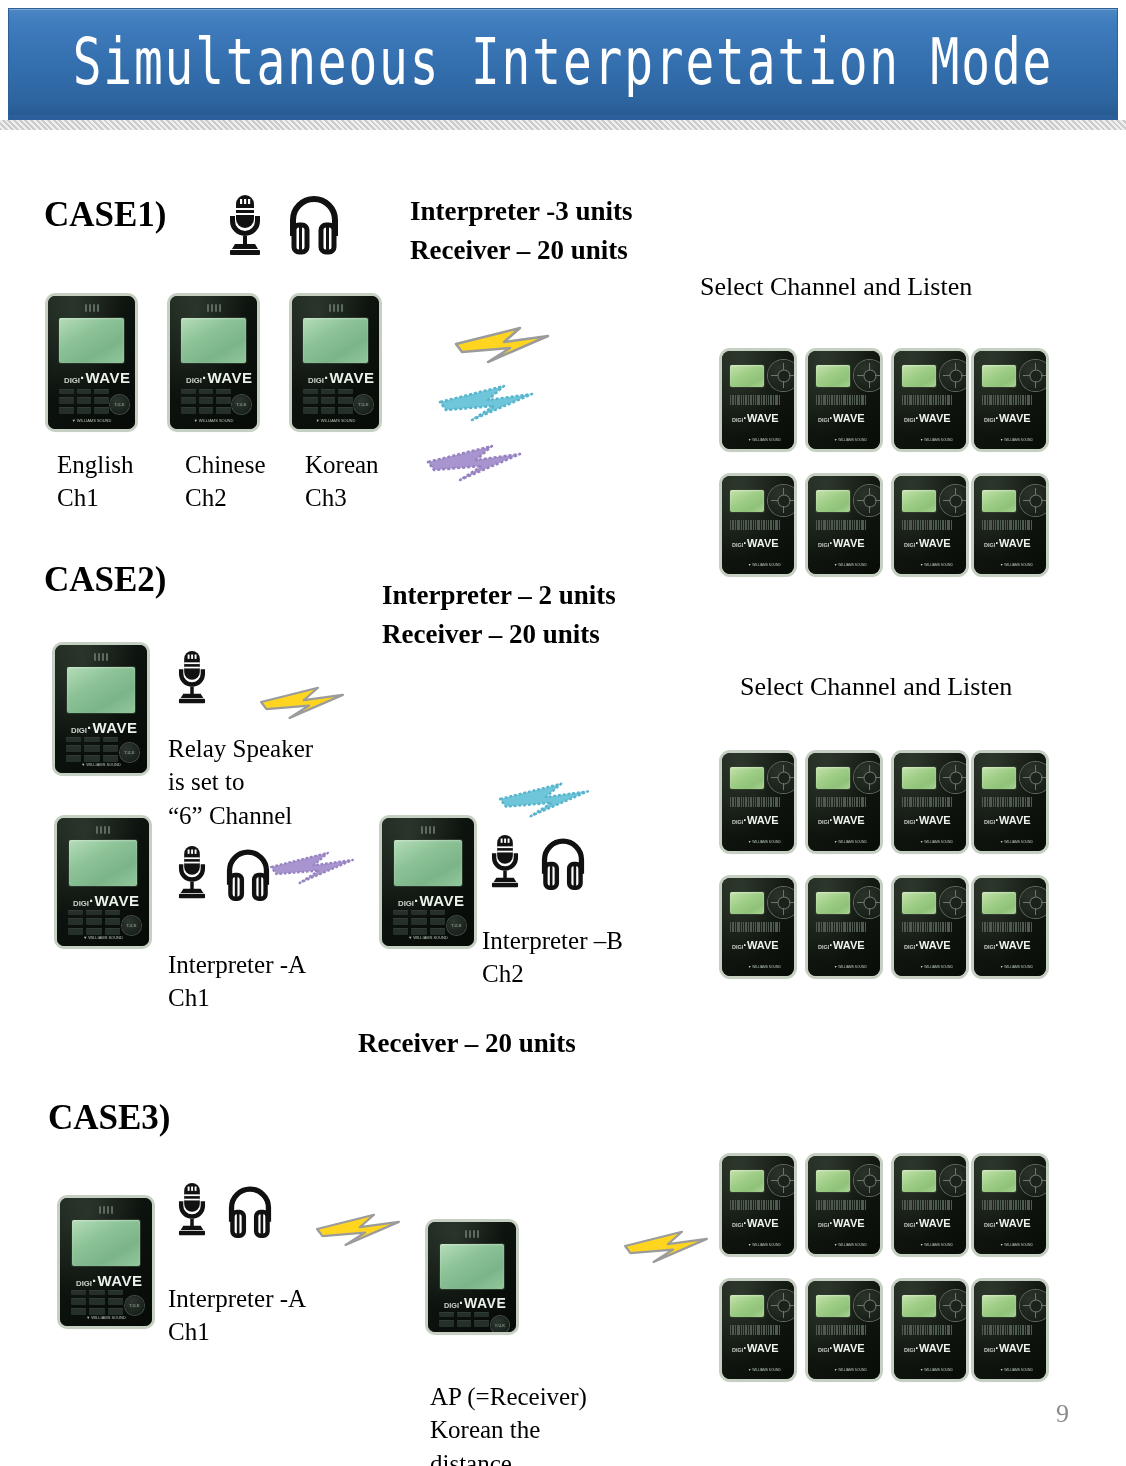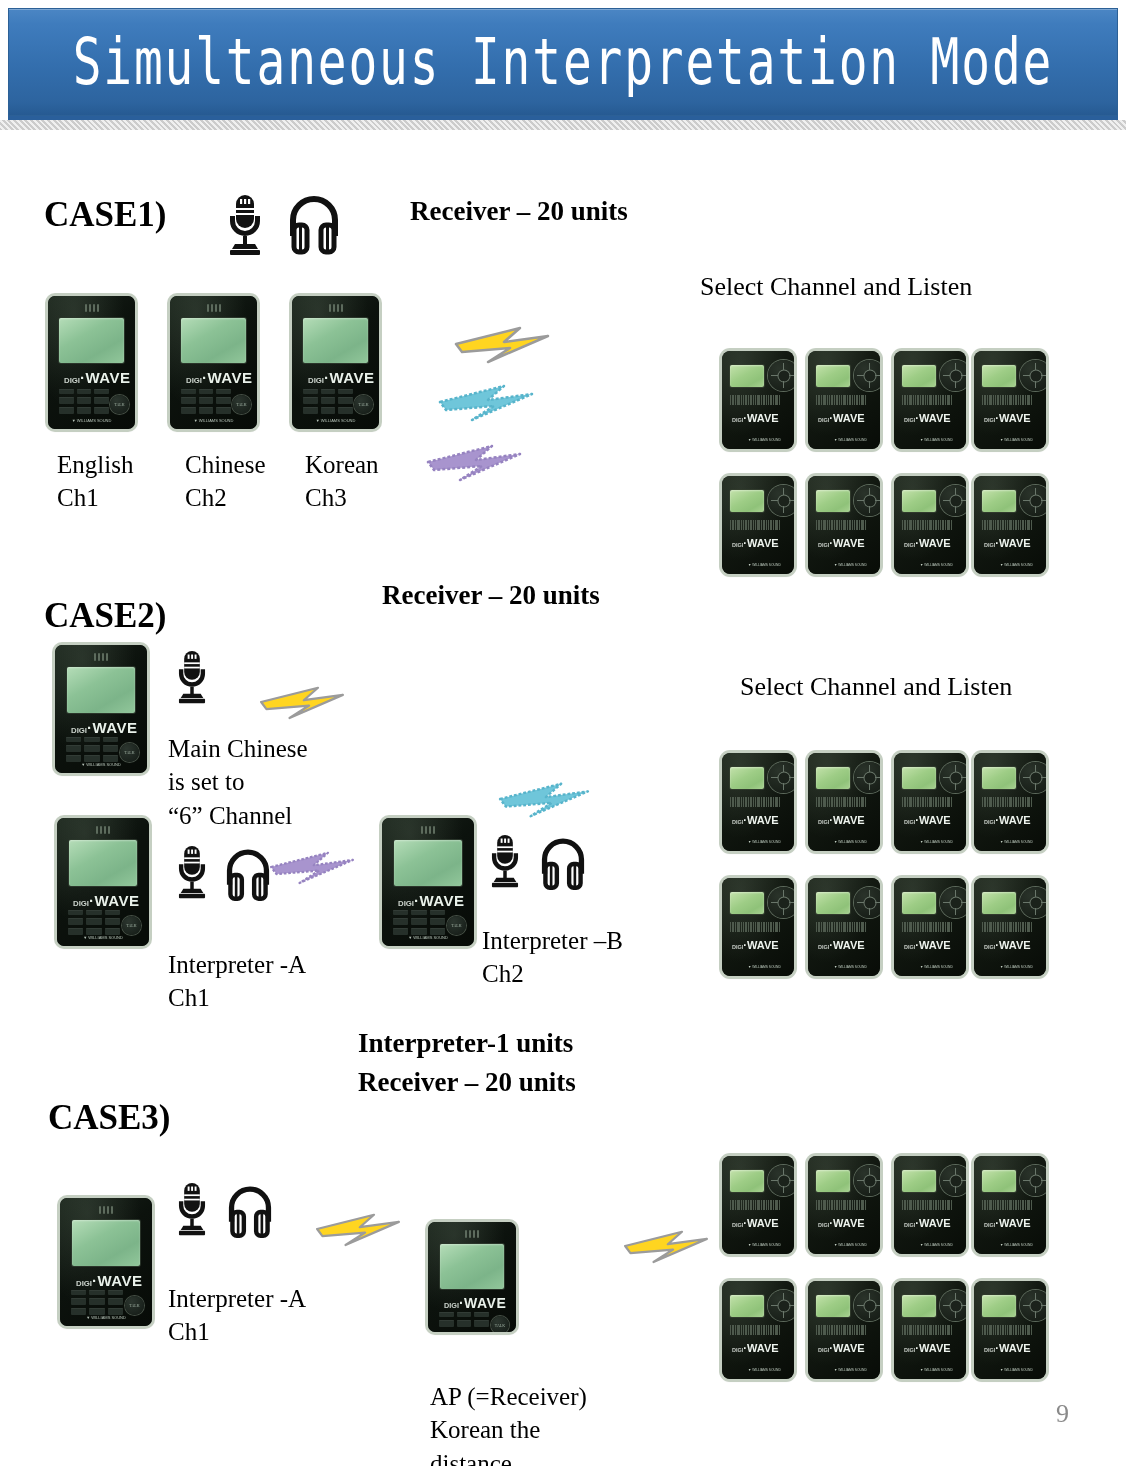--- a/index.html
+++ b/index.html
@@ -160,20 +160,21 @@
   <svg viewBox="0 0 52 66" width="52" height="66">
     <path d="M5 44 V28 A21 21 0 0 1 47 28 V44" fill="none" stroke="#111" stroke-width="6"></path>
     <rect x="6" y="33" width="13" height="27" rx="5" fill="none" stroke="#111" stroke-width="5"></rect>
     <rect x="33" y="33" width="13" height="27" rx="5" fill="none" stroke="#111" stroke-width="5"></rect>
     <line x1="12.5" y1="35" x2="12.5" y2="58" stroke="#111" stroke-width="3"></line>
     <line x1="39.5" y1="35" x2="39.5" y2="58" stroke="#111" stroke-width="3"></line>
   </svg>
 </div>
 
 <div class="abs spec" style="left:410px;top:192px;">
+  <div>Interpreter -3 units</div>
   <div>Receiver – 20 units</div>
 </div>
 
 <div class="abs plain-lg" style="left:700px;top:270px;">Select Channel and Listen</div>
 
 <div class="tx" style="left:48px;top:296px;width:87px;height:133px;">
   <div class="tx-inner"></div>
   <div class="tx-slots" style="top:8px;">
     <i style="width:2px;height:8px"></i>
       <i style="width:2px;height:8px"></i>
@@ -551,23 +552,24 @@
       <i></i>
       <i style="width:2px"></i>
       <i></i>
       <i style="width:3px"></i>
       <i></i>
     </div>
     <div class="rx-logo" style="left:10px;top:62px;font-size:11px;"><span class="sm">DIGI</span>·WAVE</div>
     <div class="rx-brand" style="left:26px;bottom:7px;font-size:3.3px;">▼ WILLIAMS SOUND</div>
   </div>
 
-<div class="abs case-label" style="left:44px;top:596px;text-align:right;">CASE2)</div>
+<div class="abs case-label" style="left:44px;top:560px;text-align:right;">CASE2)</div>
 
 <div class="abs spec" style="left:382px;top:576px;">
+  <div>Interpreter – 2 units</div>
   <div>Receiver – 20 units</div>
 </div>
 
 <div class="abs plain-lg" style="left:740px;top:670px;">Select Channel and Listen</div>
 
 <div class="tx" style="left:55px;top:645px;width:92px;height:128px;">
   <div class="tx-inner"></div>
   <div class="tx-slots" style="top:8px;">
     <i style="width:2px;height:8px"></i>
       <i style="width:2px;height:8px"></i>
@@ -610,21 +612,21 @@
   </svg>
 </div>
 
 <div class="bolt" style="left:254px;top:682px;width:96px;height:40px;">
   <svg viewBox="0 0 108 44" width="96" height="40">
     <polygon points="8,22 72,6 56,20 100,14 40,40 62,26 14,30" fill="#FFD520" stroke="#9b9b9b" stroke-width="2.5" stroke-linejoin="round"></polygon>
   </svg>
 </div>
 
 <div class="abs plain" style="left:168px;top:732px;">
-  <div>Main Chinese</div>
+  <div>Relay Speaker</div>
   <div>is set to</div>
   <div>“6” Channel</div>
 </div>
 
 <div class="tx" style="left:57px;top:818px;width:92px;height:128px;">
   <div class="tx-inner"></div>
   <div class="tx-slots" style="top:8px;">
     <i style="width:2px;height:8px"></i>
       <i style="width:2px;height:8px"></i>
       <i style="width:2px;height:8px"></i>
@@ -1030,21 +1032,20 @@
       <i style="width:3px"></i>
       <i></i>
     </div>
     <div class="rx-logo" style="left:10px;top:62px;font-size:11px;"><span class="sm">DIGI</span>·WAVE</div>
     <div class="rx-brand" style="left:26px;bottom:7px;font-size:3.3px;">▼ WILLIAMS SOUND</div>
   </div>
 
 <div class="abs case-label" style="left:48px;top:1098px;">CASE3)</div>
 
 <div class="abs spec" style="left:358px;top:1024px;">
-  <div>Interpreter-1 units</div>
   <div>Receiver – 20 units</div>
 </div>
 
 <div class="tx" style="left:60px;top:1198px;width:92px;height:128px;">
   <div class="tx-inner"></div>
   <div class="tx-slots" style="top:8px;">
     <i style="width:2px;height:8px"></i>
       <i style="width:2px;height:8px"></i>
       <i style="width:2px;height:8px"></i>
       <i style="width:2px;height:8px"></i>

